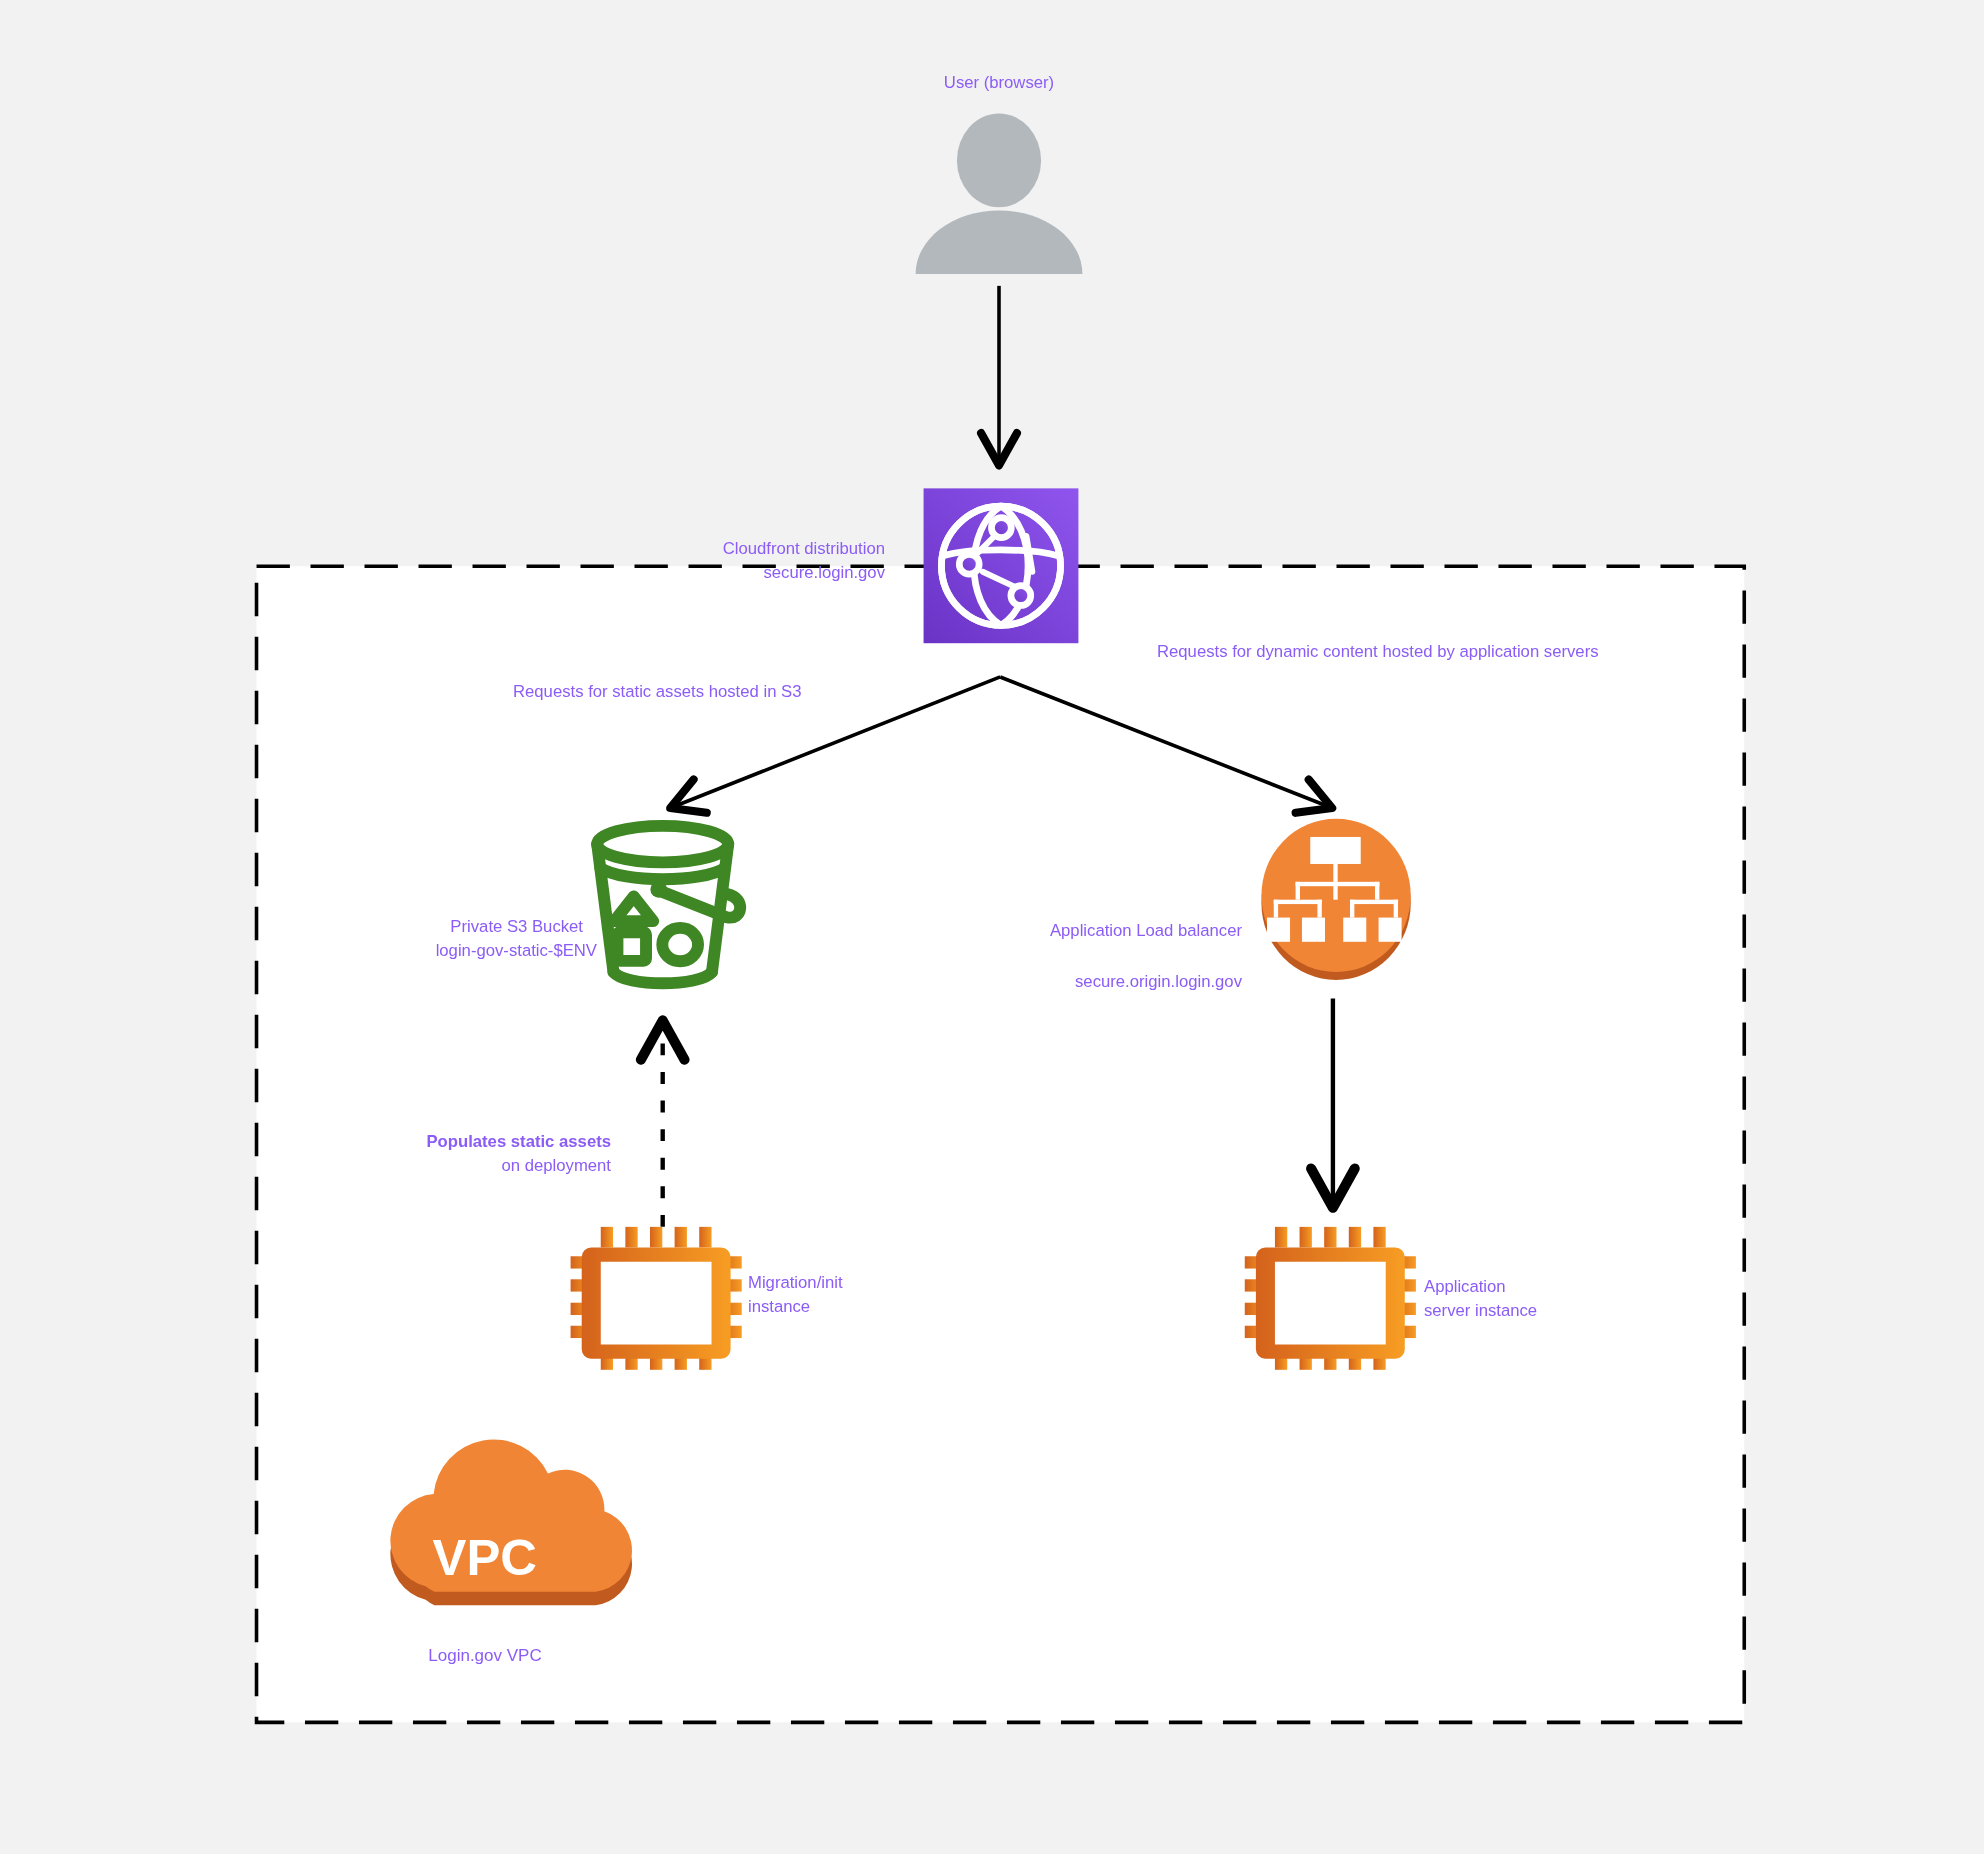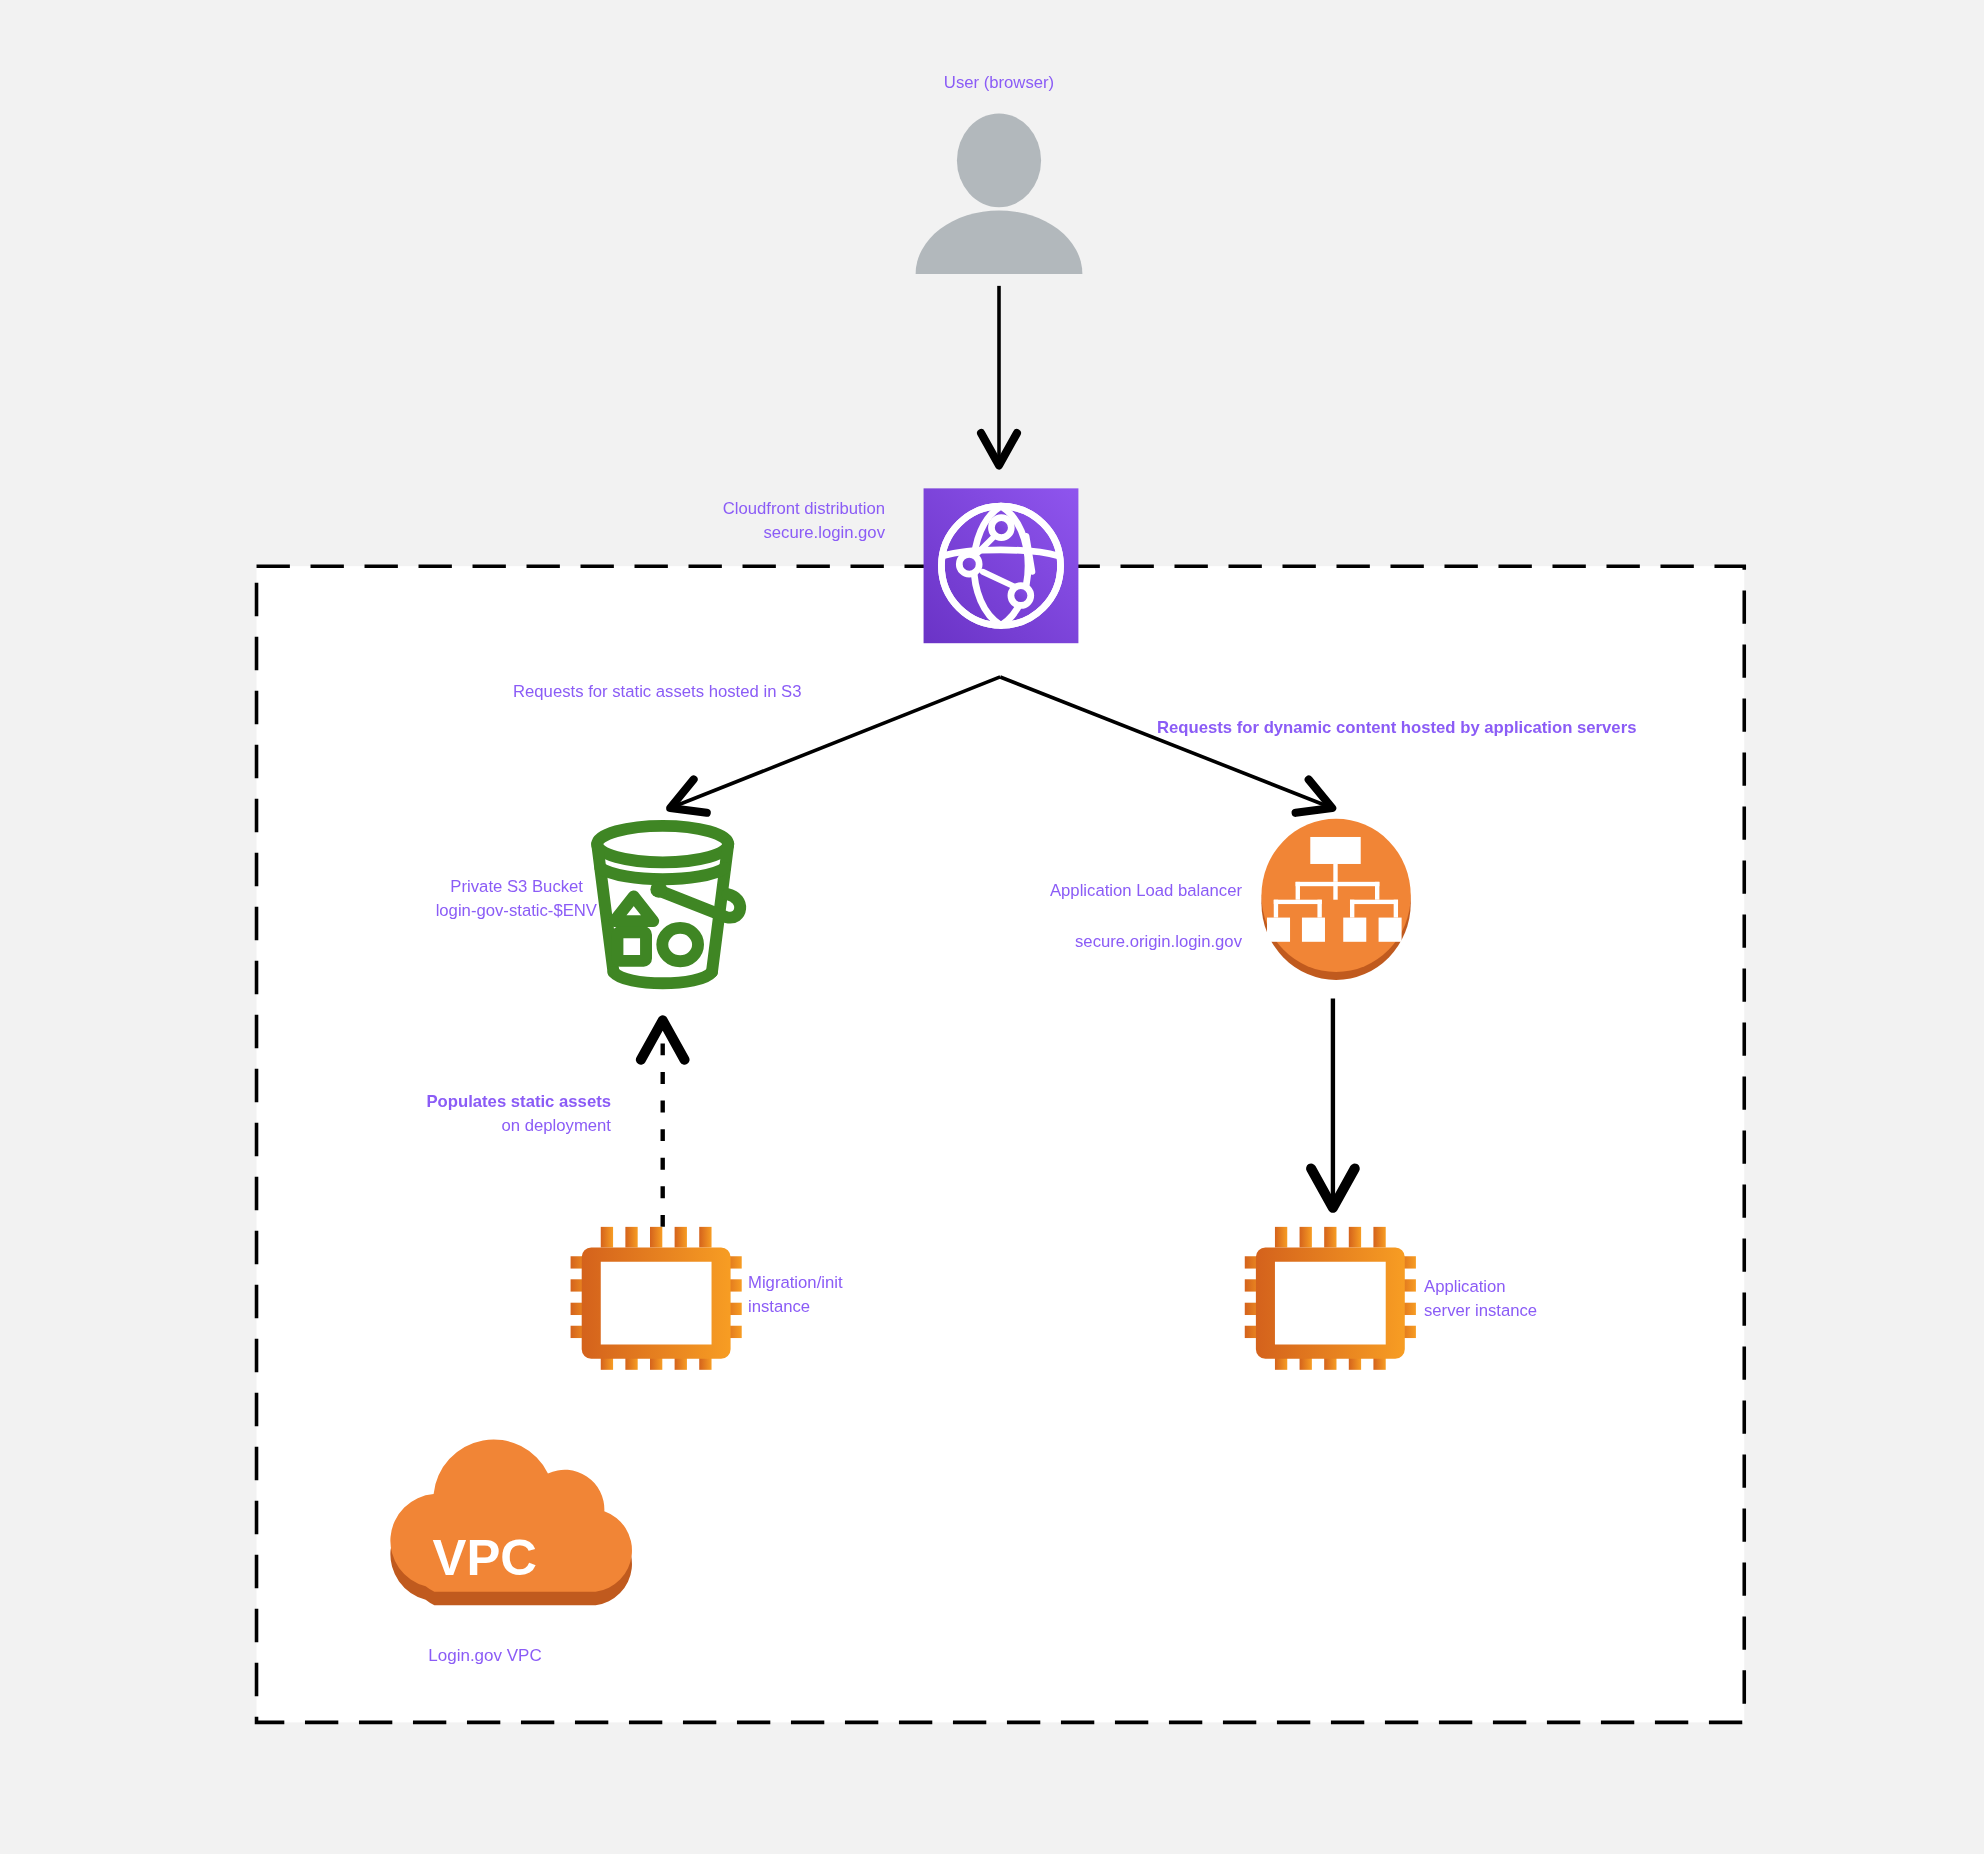--- a/index.html
+++ b/index.html
@@ -28,21 +28,21 @@
   }
   .diag-label {
     position: absolute;
     font-family: "Liberation Sans", sans-serif;
     color: #8b5cf6;
     white-space: pre;
     line-height: 1.42;
     pointer-events: none;
   }
   .lbl-center { text-align: center; }
-  .lbl-right  { text-align: right; }
+  .lbl-right  { text-align: right; margin-top: 40px; }
   .lbl-left   { text-align: left; }
   .fs-42 { font-size: 16.7px; }
   .fs-44 { font-size: 17px; }
 </style>
 </head>
 <body>
 
 <div id="canvas">
 
   <svg id="diagram-svg" viewBox="0 0 5032 4672" xmlns="http://www.w3.org/2000/svg">
@@ -200,21 +200,21 @@
     </g>
   </svg>
 
   <div class="diag-label lbl-center fs-42" style="left:880px; top:71px; width:238px;">User (browser)</div>
 
   <div class="diag-label lbl-right fs-42" style="left:508px; top:497px; width:377px;">Cloudfront distribution</div>
   <div class="diag-label lbl-right fs-42" style="left:508px; top:521px; width:377px;">secure.login.gov</div>
 
   <div class="diag-label lbl-left fs-42" style="left:513px; top:680px; width:437px;">Requests for static assets hosted in S3</div>
 
-  <div class="diag-label lbl-left fs-42" style="left:1157px; top:716px; width:595px;font-weight:bold;">Requests for dynamic content hosted by application servers</div>
+  <div class="diag-label lbl-left fs-42" style="left:1157px; top:640px; width:595px;">Requests for dynamic content hosted by application servers</div>
 
   <div class="diag-label lbl-right fs-42" style="left:198px; top:875px; width:385px;">Private S3 Bucket</div>
   <div class="diag-label lbl-right fs-42" style="left:212px; top:899px; width:385px;">login-gov-static-$ENV</div>
 
   <div class="diag-label lbl-right fs-42" style="left:857px; top:879px; width:385px;">Application Load balancer</div>
   <div class="diag-label lbl-right fs-42" style="left:857px; top:930px; width:385px;">secure.origin.login.gov</div>
 
   <div class="diag-label lbl-right fs-42" style="left:222px; top:1090px; width:389px;font-weight:bold;">Populates static assets</div>
   <div class="diag-label lbl-right fs-42" style="left:222px; top:1114px; width:389px;">on deployment</div>
 

